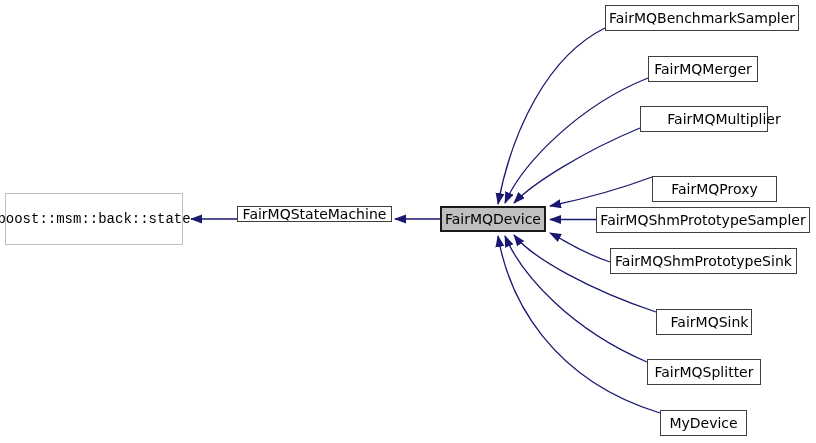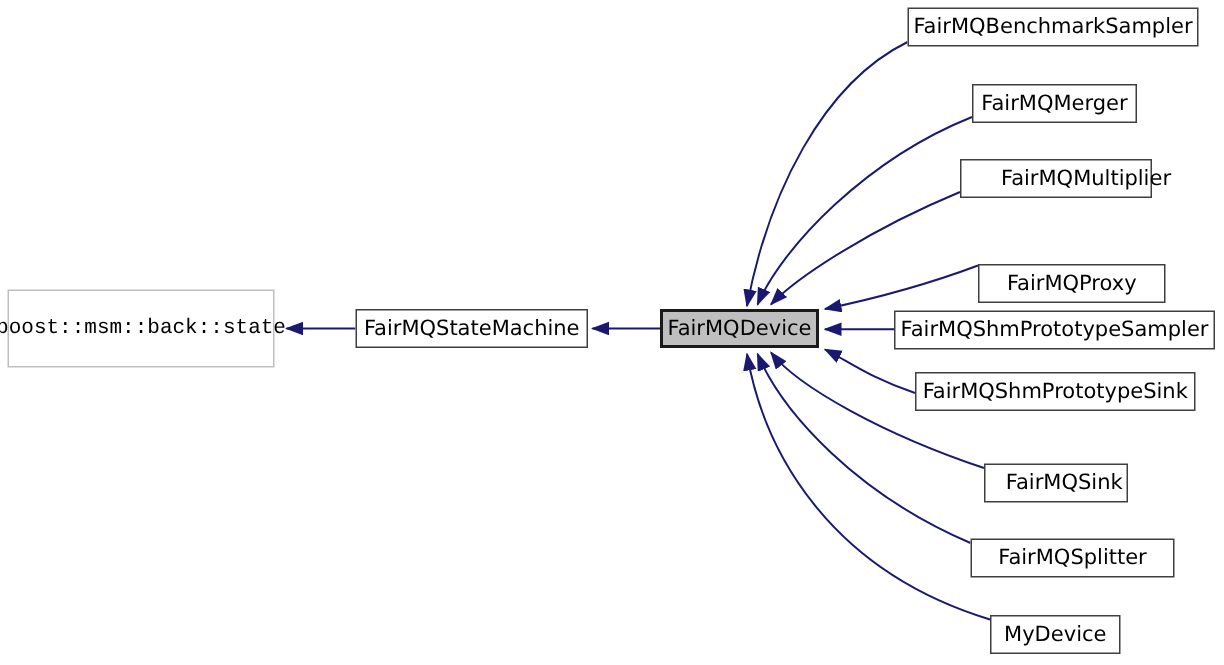--- a/index.html
+++ b/index.html
@@ -71,21 +71,21 @@
       <path d="M656,312 C590,290 532,258 514,235" marker-end="url(#arrow)"></path>
       <path d="M647,362 C572,330 522,276 505,236" marker-end="url(#arrow)"></path>
       <path d="M660,413 C552,380 509,300 498,236" marker-end="url(#arrow)"></path>
     </g>
   </svg>
 
   <div class="node node--external" style="left:5px; top:193px; width:178px; height:52px;">
     <span>boost::msm::back::state</span>
   </div>
 
-  <div class="node" style="left:237px; top:206px; width:155px; height:26px;">
+  <div class="node" style="left:237px; top:206px; width:155px; height:16px;">
     <span>FairMQStateMachine</span>
   </div>
 
   <div class="node node--current" style="left:440px; top:206px; width:106px; height:26px;">
     <span>FairMQDevice</span>
   </div>
 
   <div class="node" style="left:605px; top:5px; width:194px; height:26px;">
     <span>FairMQBenchmarkSampler</span>
   </div>
@@ -107,21 +107,21 @@
   </div>
 
   <div class="node" style="left:610px; top:248px; width:187px; height:26px;">
     <span>FairMQShmPrototypeSink</span>
   </div>
 
   <div class="node" style="left:656px; top:309px; width:96px; height:26px;padding-left:11px;">
     <span>FairMQSink</span>
   </div>
 
-  <div class="node" style="left:647px; top:359px; width:136px; height:26px;align-items:center;">
+  <div class="node" style="left:647px; top:359px; width:114px; height:26px;align-items:center;">
     <span>FairMQSplitter</span>
   </div>
 
   <div class="node" style="left:660px; top:410px; width:87px; height:26px;">
     <span>MyDevice</span>
   </div>
 
 </div>
 
 </body></html>

